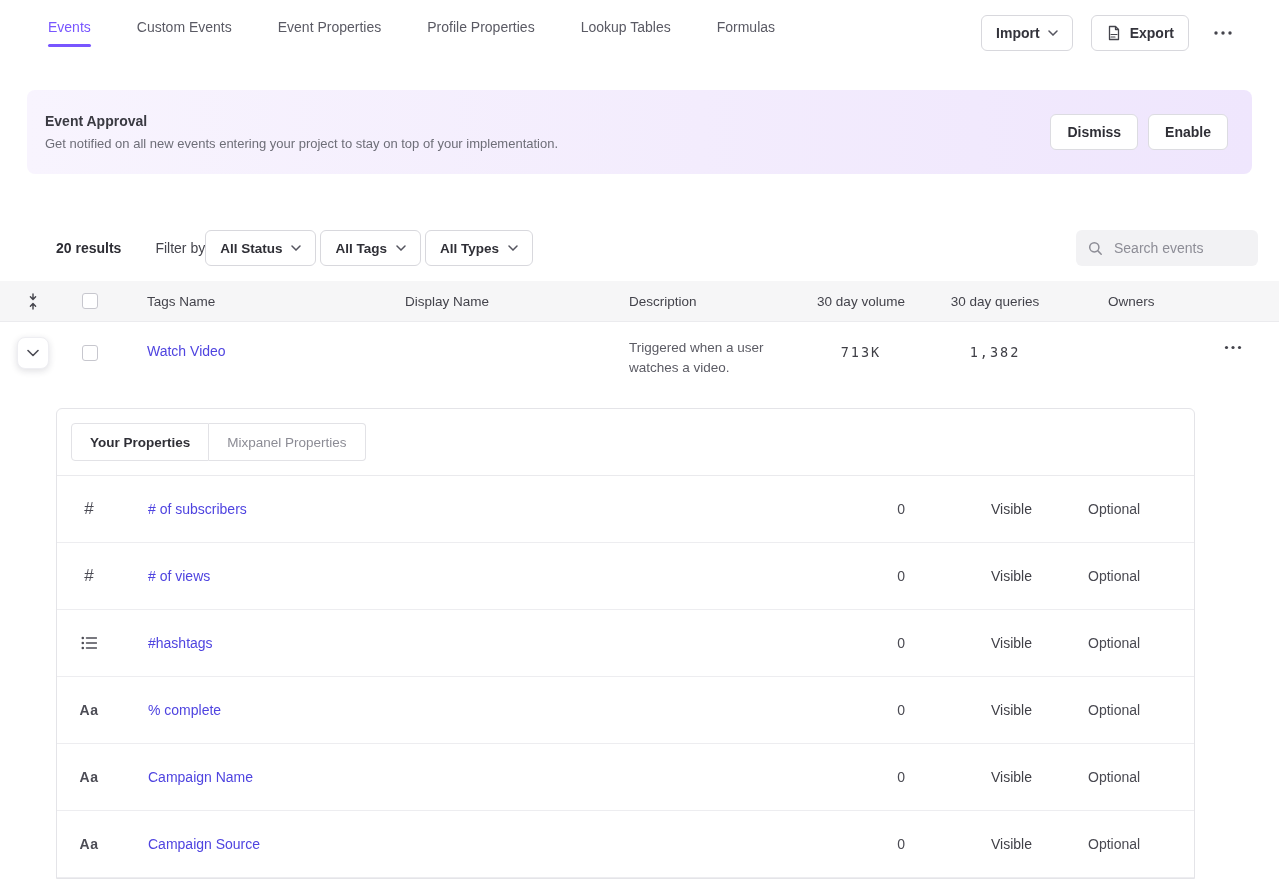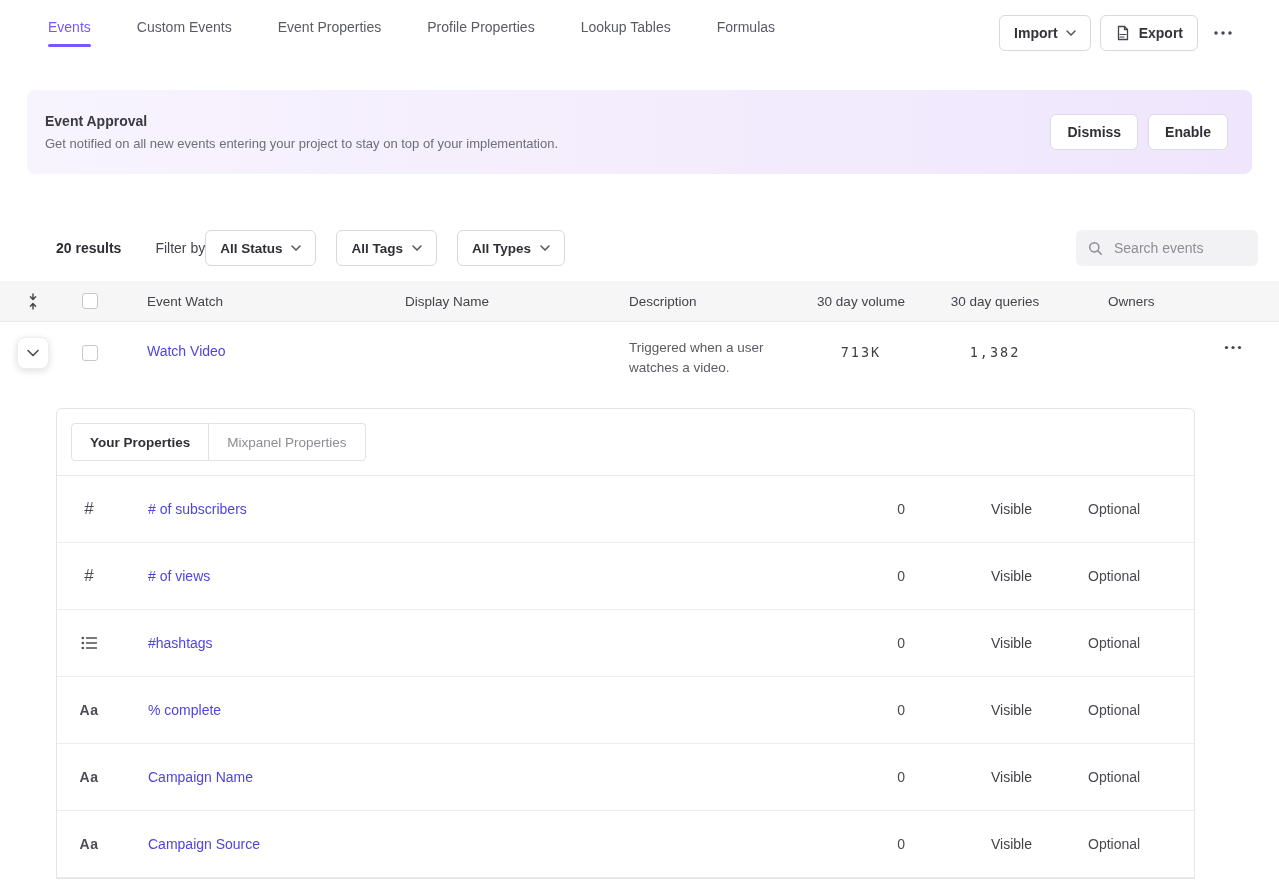--- a/index.html
+++ b/index.html
@@ -12,21 +12,21 @@
     font-size: 14px;
   }
 
   
   .topnav { display: flex; align-items: center; height: 66px; padding: 0 40px 0 48px; background: #fff; }
   .tabs { display: flex; gap: 46px; align-items: center; }
   .tab { display: flex; flex-direction: column; align-items: center; cursor: pointer; color: #5a5a64; font-size: 14px; }
   .tab .underline { height: 3px; width: 100%; border-radius: 2px; background: transparent; margin-top: 9px; }
   .tab.active { color: #7856ff; font-weight: 400; }
   .tab.active .underline { background: #7856ff; }
-  .topnav-actions { margin-left: auto; display: flex; align-items: center; gap: 9px; }
+  .topnav-actions { margin-left: auto; display: flex; align-items: center; gap: 18px; }
   .btn {
     display: inline-flex; align-items: center; gap: 8px; height: 36px; padding: 0 14px;
     border: 1px solid #d8d8dd; border-radius: 6px; background: #fff;
     font-size: 14px; font-weight: 600; color: #33333b; cursor: pointer; font-family: inherit;
   }
   .icon-btn { border: none; background: none; padding: 4px 6px; cursor: pointer; display: flex; align-items: center; }
 
   
   .banner {
     margin: 24px 27px 0 27px; height: 84px; border-radius: 8px;
@@ -39,21 +39,21 @@
   .banner-btn {
     height: 36px; padding: 0 16px; background: #fff; border: 1px solid #dcdce1; border-radius: 6px;
     font-size: 14px; font-weight: 600; color: #2f2f36; cursor: pointer; font-family: inherit;
   }
 
   
   .filter-row { display: flex; align-items: center; margin: 56px 21px 15px 56px; }
   .results { font-size: 14px; font-weight: 700; color: #2d2d34; margin-right: 34px; }
   .filter-by { font-size: 14px; color: #44444c; }
   .pill {
-    display: inline-flex; align-items: center; gap: 9px; height: 36px; padding: 0 14px; margin-right: 20px;
+    display: inline-flex; align-items: center; gap: 9px; height: 36px; padding: 0 14px; margin-right: 4px;
     border: 1px solid #d8d8dd; border-radius: 6px; background: #fff;
     font-size: 13.5px; font-weight: 600; color: #2f2f36; cursor: pointer; font-family: inherit;
   }
   .search {
     margin-left: auto; display: flex; align-items: center; gap: 9px;
     width: 182px; height: 36px; background: #f2f2f4; border-radius: 6px; padding: 0 12px;
   }
   .search input { border: none; background: transparent; outline: none; width: 100%; font-size: 14px; color: #3c3c44; font-family: inherit; }
   .search input::placeholder { color: #8d8d96; }
 
@@ -217,21 +217,21 @@
 <div class="grid-row thead">
   <button class="icon-btn center-col">
     <span>
       <svg width="14" height="17" viewBox="0 0 14 17">
           <path d="M7 1v5M4.4 3.8L7 6.4l2.6-2.6" fill="none" stroke="#44444c" stroke-width="1.4" stroke-linecap="round" stroke-linejoin="round"></path>
           <path d="M7 16v-5M4.4 13.2L7 10.6l2.6 2.6" fill="none" stroke="#44444c" stroke-width="1.4" stroke-linecap="round" stroke-linejoin="round"></path>
         </svg>
     </span>
   </button>
   <span class="checkbox cb-head"></span>
-  <span class="cell-pad">Event Watch</span>
+  <span class="cell-pad">Tags Name</span>
   <span class="cell-pad">Display Name</span>
   <span class="cell-pad">Description</span>
   <span class="right">30 day volume</span>
   <span class="right">30 day queries</span>
   <span class="owners-cell">Owners</span>
   <span></span>
 </div>
 
 <div class="grid-row event-row">
   <button class="expander">

